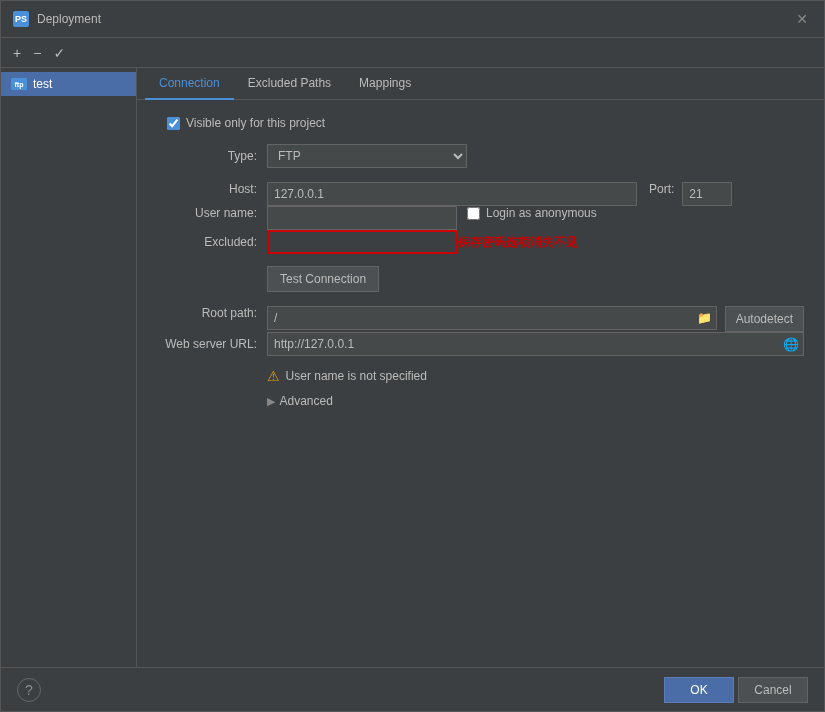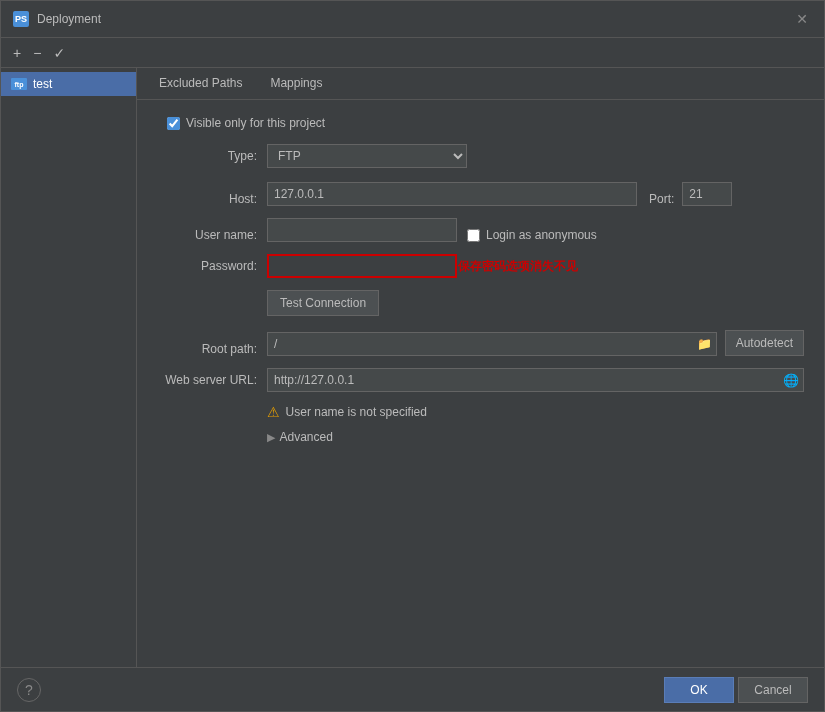--- a/index.html
+++ b/index.html
@@ -141,22 +141,21 @@
       color: #4a90d9;
       border-bottom: 2px solid #4a90d9;
     }
     .tab-content {
       padding: 16px 20px;
       flex: 1;
       overflow-y: auto;
     }
     .form-row {
       display: flex;
-      align-items: flex-end;
-      margin-bottom: 12px;
+      align-items: flex-start;
     }
     .form-label {
       width: 110px;
       color: #bbb;
       font-size: 12px;
       text-align: right;
       padding-right: 10px;
       flex-shrink: 0;
     }
     .form-input {
@@ -398,20 +397,21 @@
     <div class="sidebar">
       <div class="sidebar-item active">
         <div class="ftp-icon">ftp</div>
         <span>test</span>
       </div>
     </div>
 
     <div class="right-panel">
 
       <div class="tabs">
+        <div class="tab active">Connection</div>
         <div class="tab">Excluded Paths</div>
         <div class="tab">Mappings</div>
       </div>
 
       <div class="tab-content">
 
         <div class="checkbox-row">
           <input type="checkbox" checked="" style="">
           <label>Visible only for this project</label>
         </div>
@@ -435,21 +435,21 @@
         <div class="form-row">
           <div class="form-label">User name:</div>
           <input type="text" class="form-input username-input" style="">
           <div class="anonymous-row">
             <input type="checkbox" style="">
             <label>Login as anonymous</label>
           </div>
         </div>
 
         <div class="password-row form-row">
-          <div class="form-label">Password:</div>
+          <div class="form-label">Excluded:</div>
           <input type="password" class="form-input password-input password-highlighted" style="">
           <span class="password-note">保存密码选项消失不见</span>
         </div>
 
         <div class="test-connection-row">
           <button class="test-btn">Test Connection</button>
         </div>
 
         <div class="form-row">
           <div class="form-label">Root path:</div>

